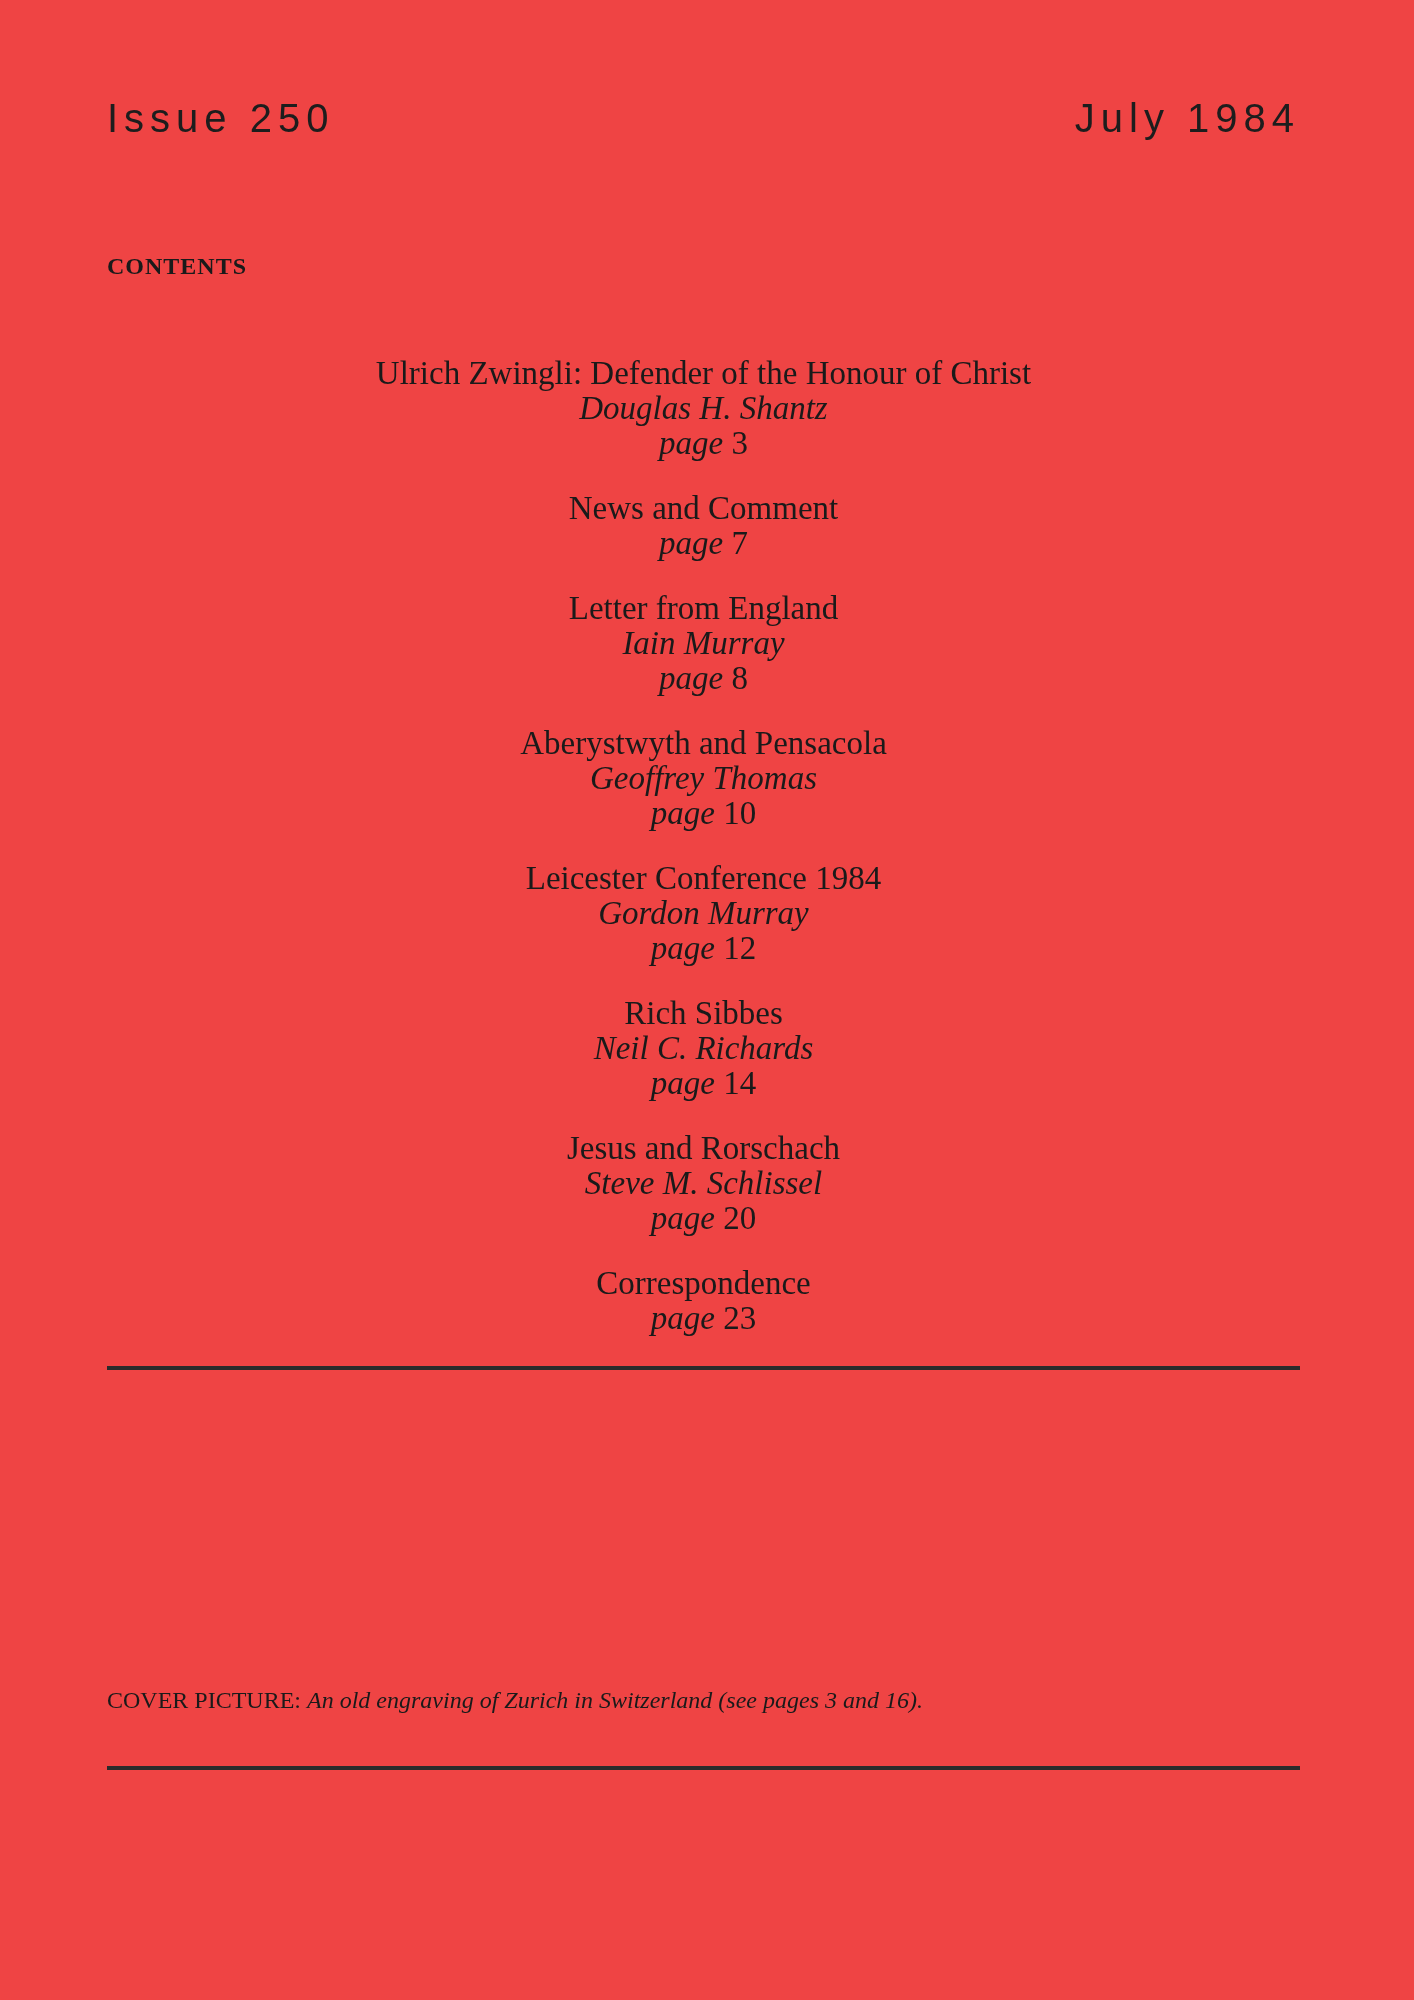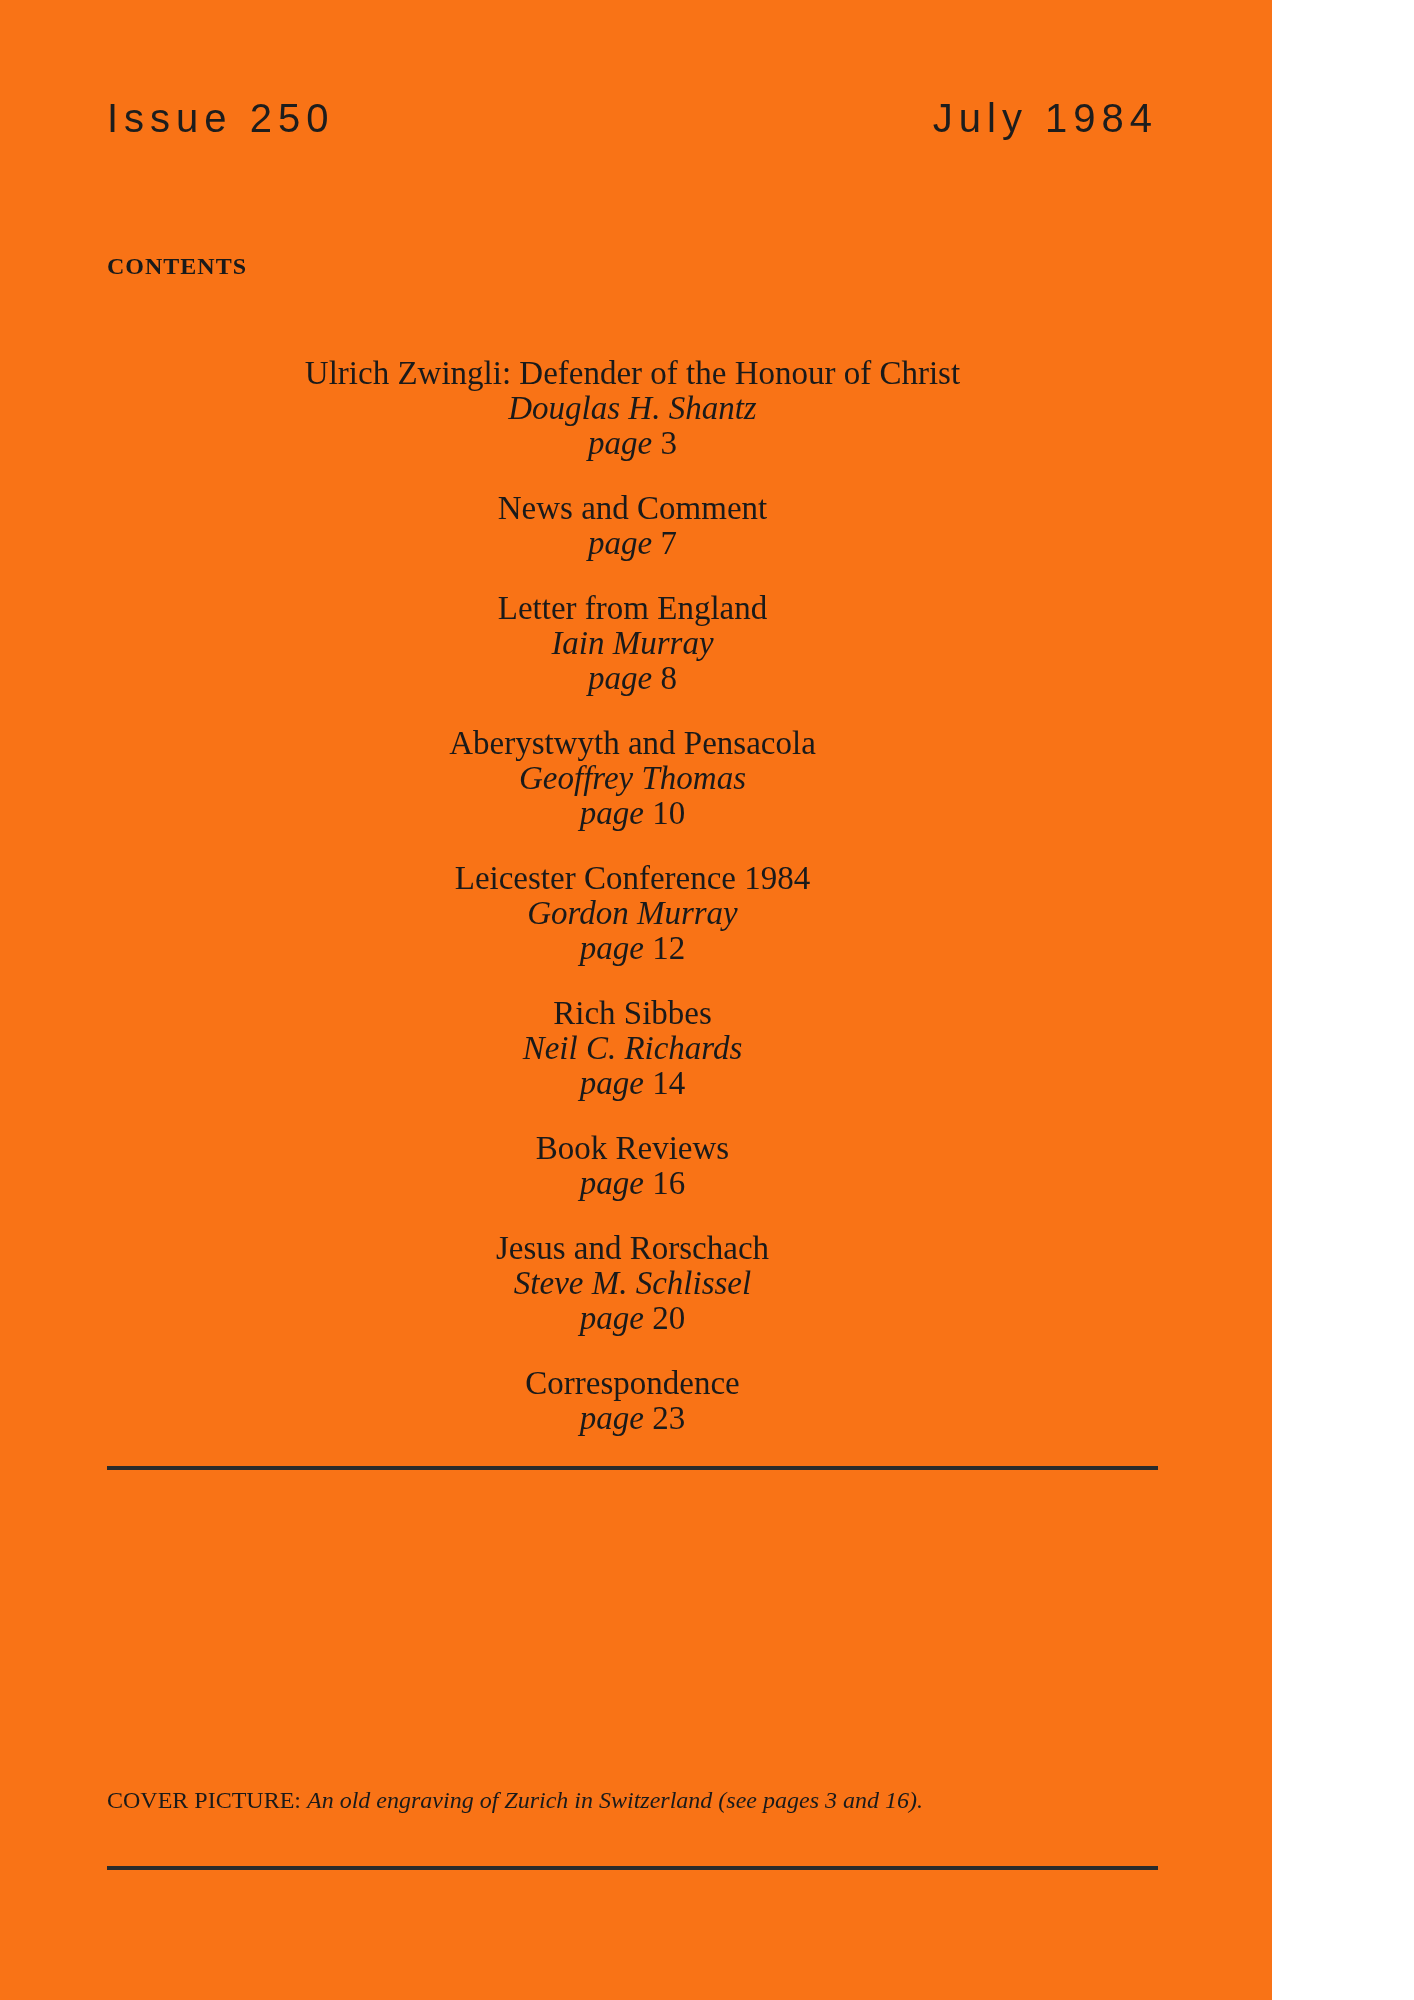--- a/index.html
+++ b/index.html
@@ -5,24 +5,24 @@
   * { margin: 0; padding: 0; box-sizing: border-box; }
   html, body { background: #ffffff; }
   body {
     width: 1414px;
     height: 2000px;
     overflow: hidden;
     font-family: "Liberation Serif", serif;
     color: #1a1a1a;
   }
   .page {
-    width: 1272px;
+    width: 1414px;
     height: 2000px;
     padding: 0 114px 16px 107px;
-    background: #f97316;
+    background: #ef4444;
   }
   .masthead {
     display: flex;
     justify-content: space-between;
     align-items: baseline;
     padding-top: 94px;
     font-family: "Liberation Sans", sans-serif;
     font-size: 40px;
     font-weight: 400;
     letter-spacing: 6px;
@@ -95,24 +95,20 @@
         <div class="entry-title">Leicester Conference 1984</div>
         <div class="entry-author">Gordon Murray</div>
         <div class="entry-page"><span class="page-word">page</span> <span class="page-number">12</span></div>
       </div>
       <div class="entry">
         <div class="entry-title">Rich Sibbes</div>
         <div class="entry-author">Neil C. Richards</div>
         <div class="entry-page"><span class="page-word">page</span> <span class="page-number">14</span></div>
       </div>
       <div class="entry">
-        <div class="entry-title">Book Reviews</div>
-        <div class="entry-page"><span class="page-word">page</span> <span class="page-number">16</span></div>
-      </div>
-      <div class="entry">
         <div class="entry-title">Jesus and Rorschach</div>
         <div class="entry-author">Steve M. Schlissel</div>
         <div class="entry-page"><span class="page-word">page</span> <span class="page-number">20</span></div>
       </div>
       <div class="entry">
         <div class="entry-title">Correspondence</div>
         <div class="entry-page"><span class="page-word">page</span> <span class="page-number">23</span></div>
       </div>
     </div>
 

